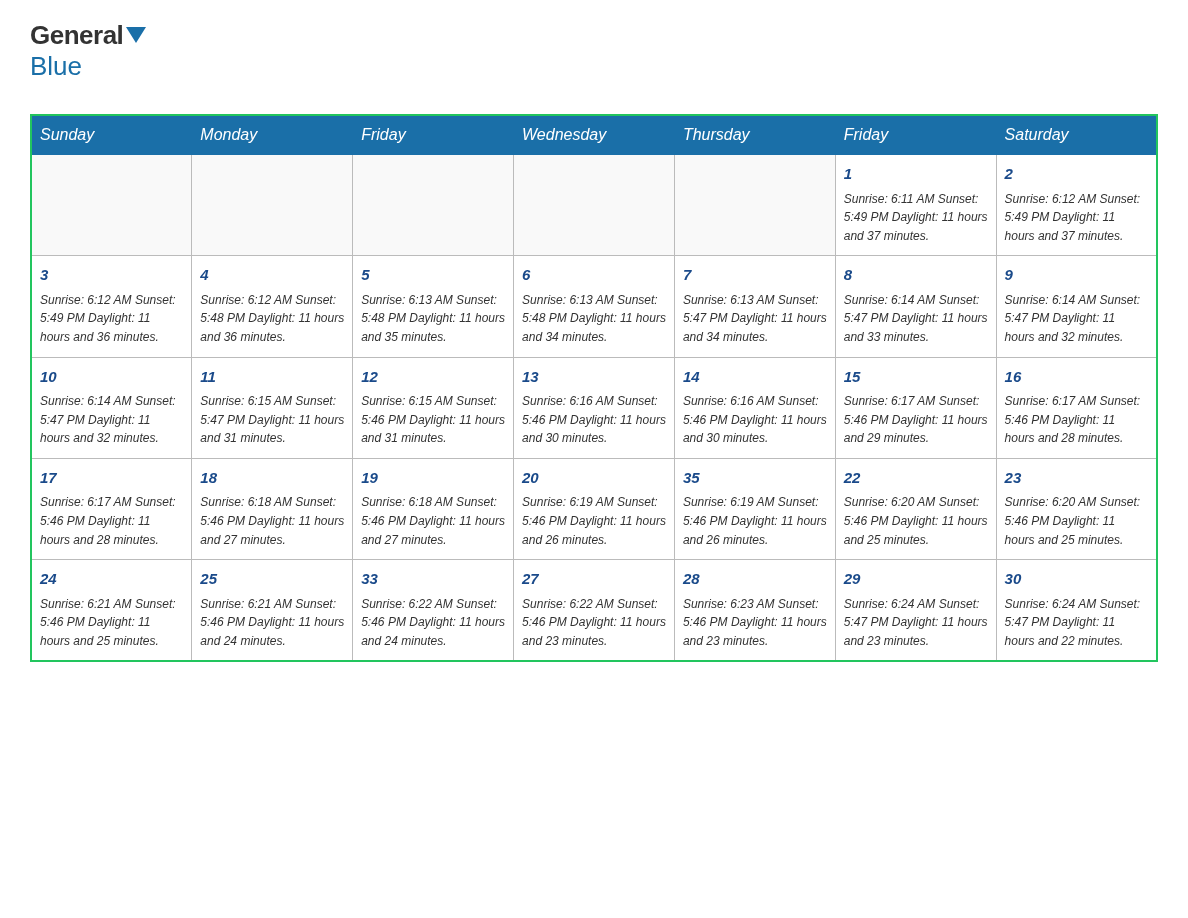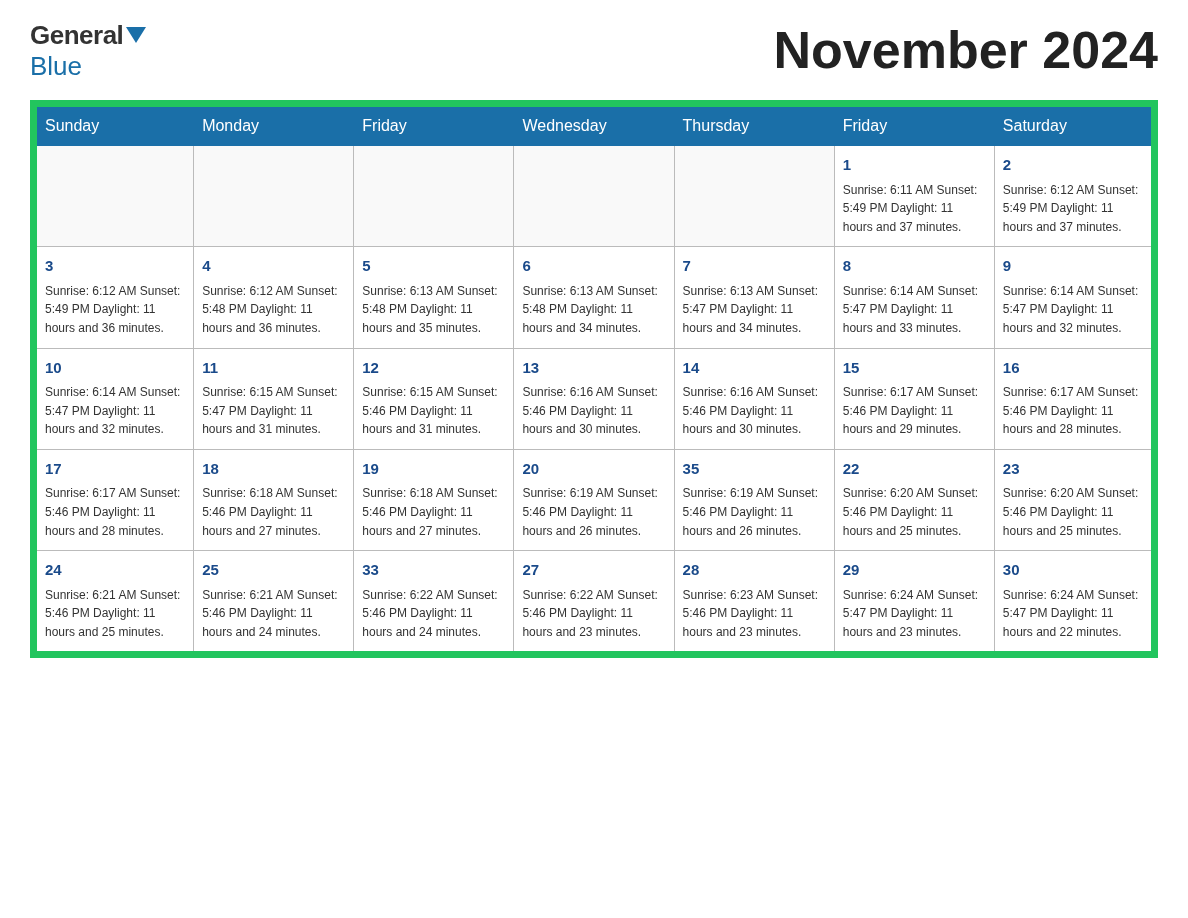--- a/index.html
+++ b/index.html
@@ -7,21 +7,21 @@
       font-family: Arial, sans-serif;
       background: #fff;
       padding: 20px 30px;
       width: 1188px;
       min-height: 918px;
     }
     .header {
       display: flex;
       justify-content: space-between;
       align-items: flex-start;
-      margin-bottom: 18px;
+      margin-bottom: 32px;
     }
     .logo {
       display: flex;
       flex-direction: column;
       align-items: flex-start;
     }
     .logo-general {
       font-size: 26px;
       font-weight: bold;
       color: #333;
@@ -52,21 +52,22 @@
       color: #222;
     }
     .location {
       font-size: 22px;
       color: #444;
       margin-top: 4px;
     }
     .calendar {
       width: 100%;
       border-collapse: collapse;
-      border: 7px solid #22c55e;
+      border: 2px solid #22c55e;
+      font-style: italic;
     }
     .calendar th {
       background-color: #1a6fa8;
       color: #fff;
       padding: 10px 8px;
       font-size: 16px;
       font-weight: normal;
       border: 1px solid #1a6fa8;
       text-align: left;
     }
@@ -104,21 +105,20 @@
 
 <div class="header">
   <div class="logo">
     <div style="display:flex; align-items:center;">
       <span class="logo-general">General</span>
       <div class="logo-triangle"></div>
     </div>
     <span class="logo-blue">Blue</span>
   </div>
   <div class="title-section">
-    <div class="month-title">November 2024</div>
   </div>
 </div>
 
 <table class="calendar">
   <thead>
     <tr>
     <th>Sunday</th>
         <th>Monday</th>
         <th>Friday</th>
         <th>Wednesday</th>

